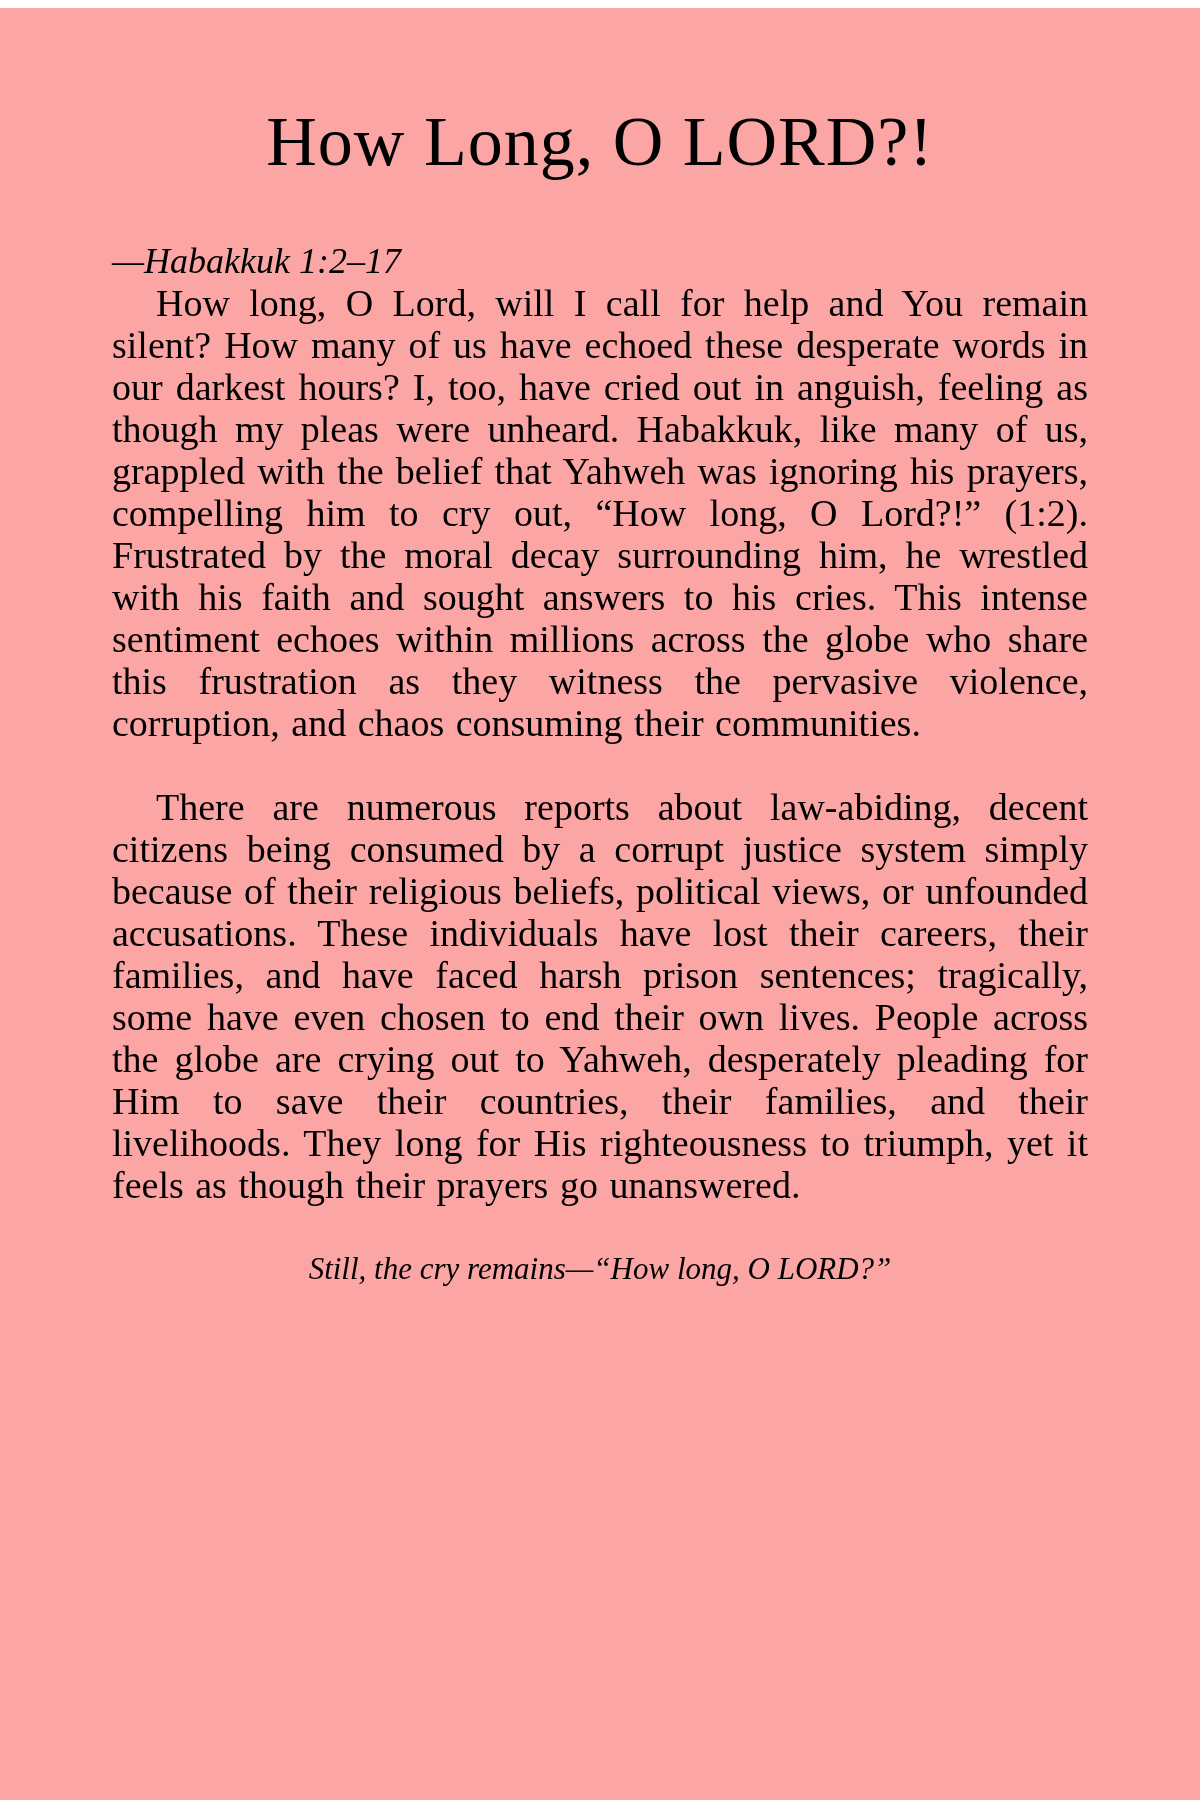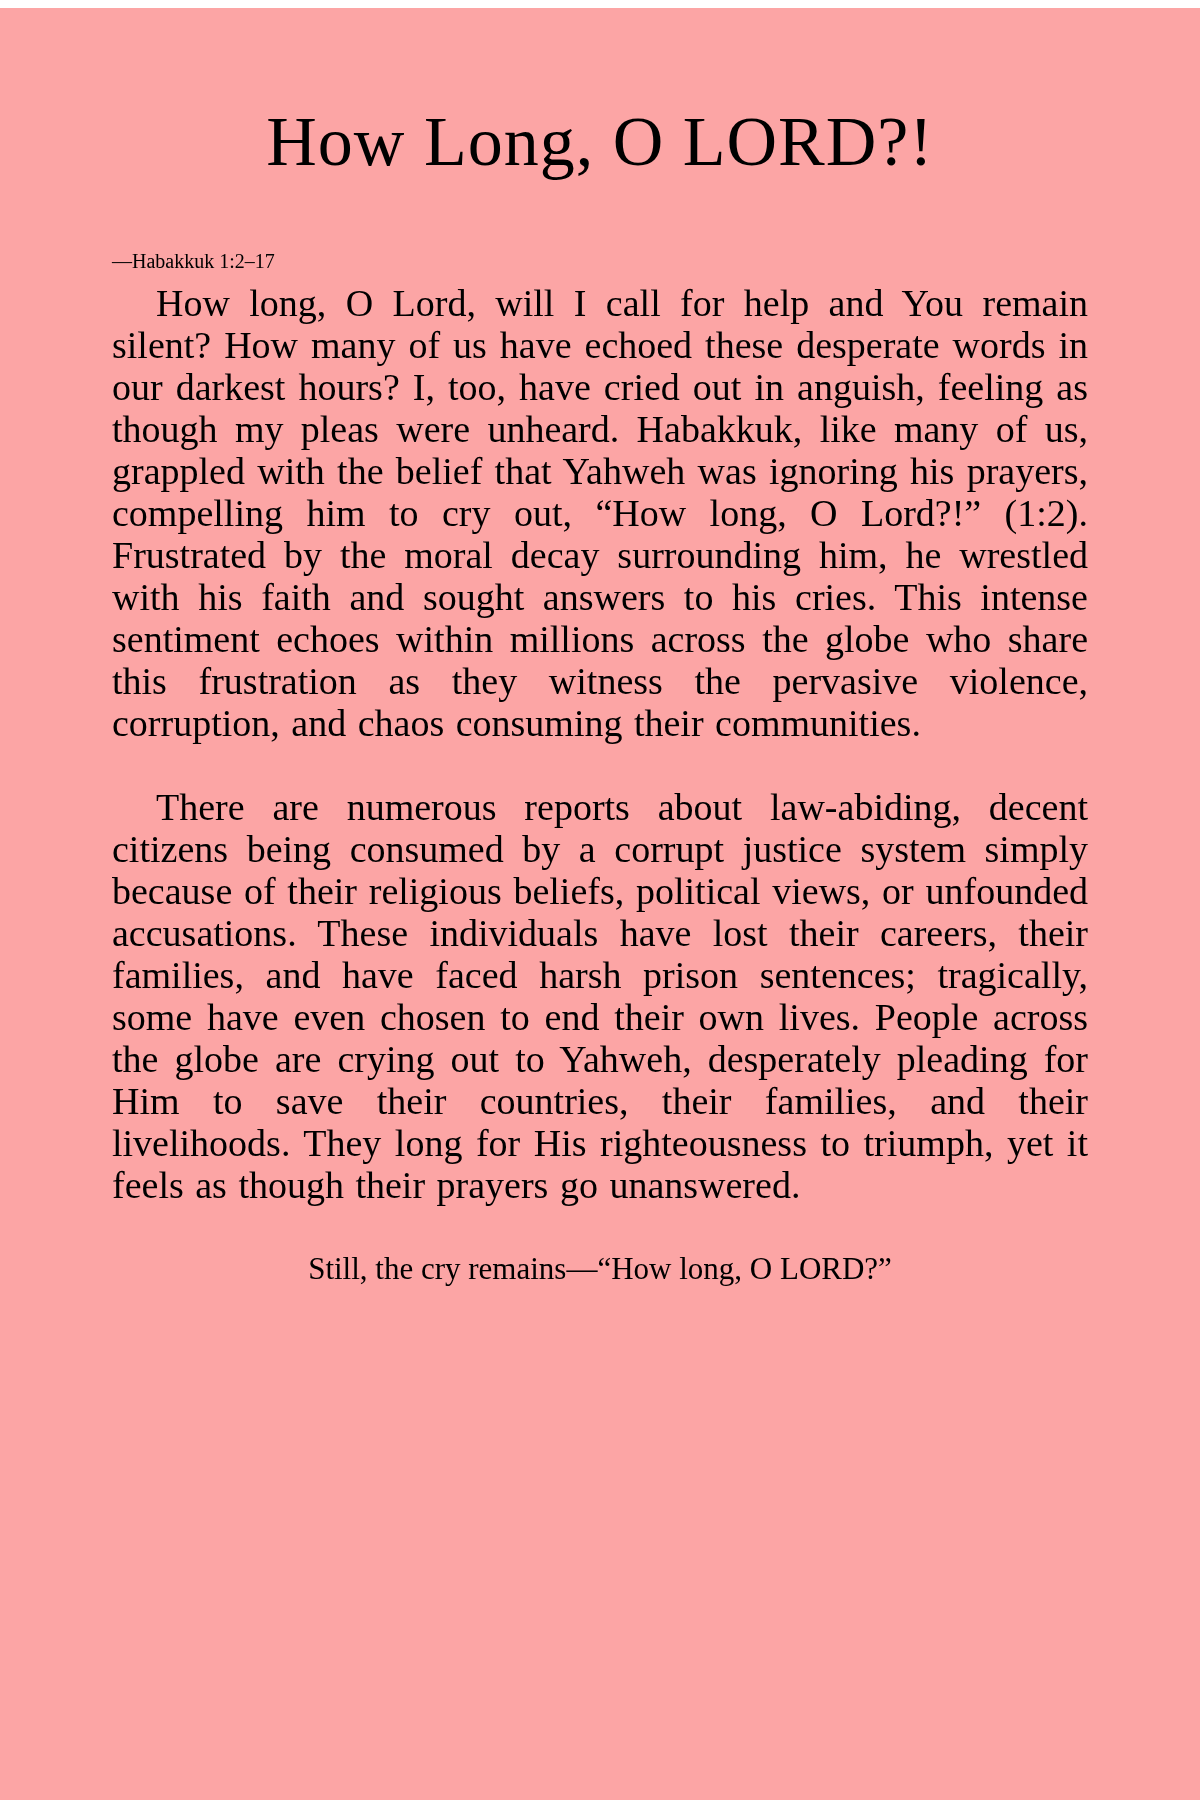--- a/index.html
+++ b/index.html
@@ -21,33 +21,35 @@
   }
   .doc-title {
     font-size: 70px;
     font-weight: normal;
     text-align: center;
     margin: 36px 0 58px 0;
     letter-spacing: 1px;
     white-space: nowrap;
   }
   .attribution {
-    font-size: 20px;
+    font-style: italic;
+    font-size: 36px;
     line-height: 42px;
     margin: 0;
   }
   .body-paragraph {
     font-size: 38px;
     line-height: 42px;
     text-align: justify;
     text-indent: 44px;
     word-spacing: 2px;
     margin: 0 0 42px 0;
   }
   .closing-line {
+    font-style: italic;
     font-size: 31px;
     line-height: 42px;
     text-align: center;
     margin: 42px 0 0 0;
   }
 </style>
 </head>
 <body>
 
 <div class="page">

